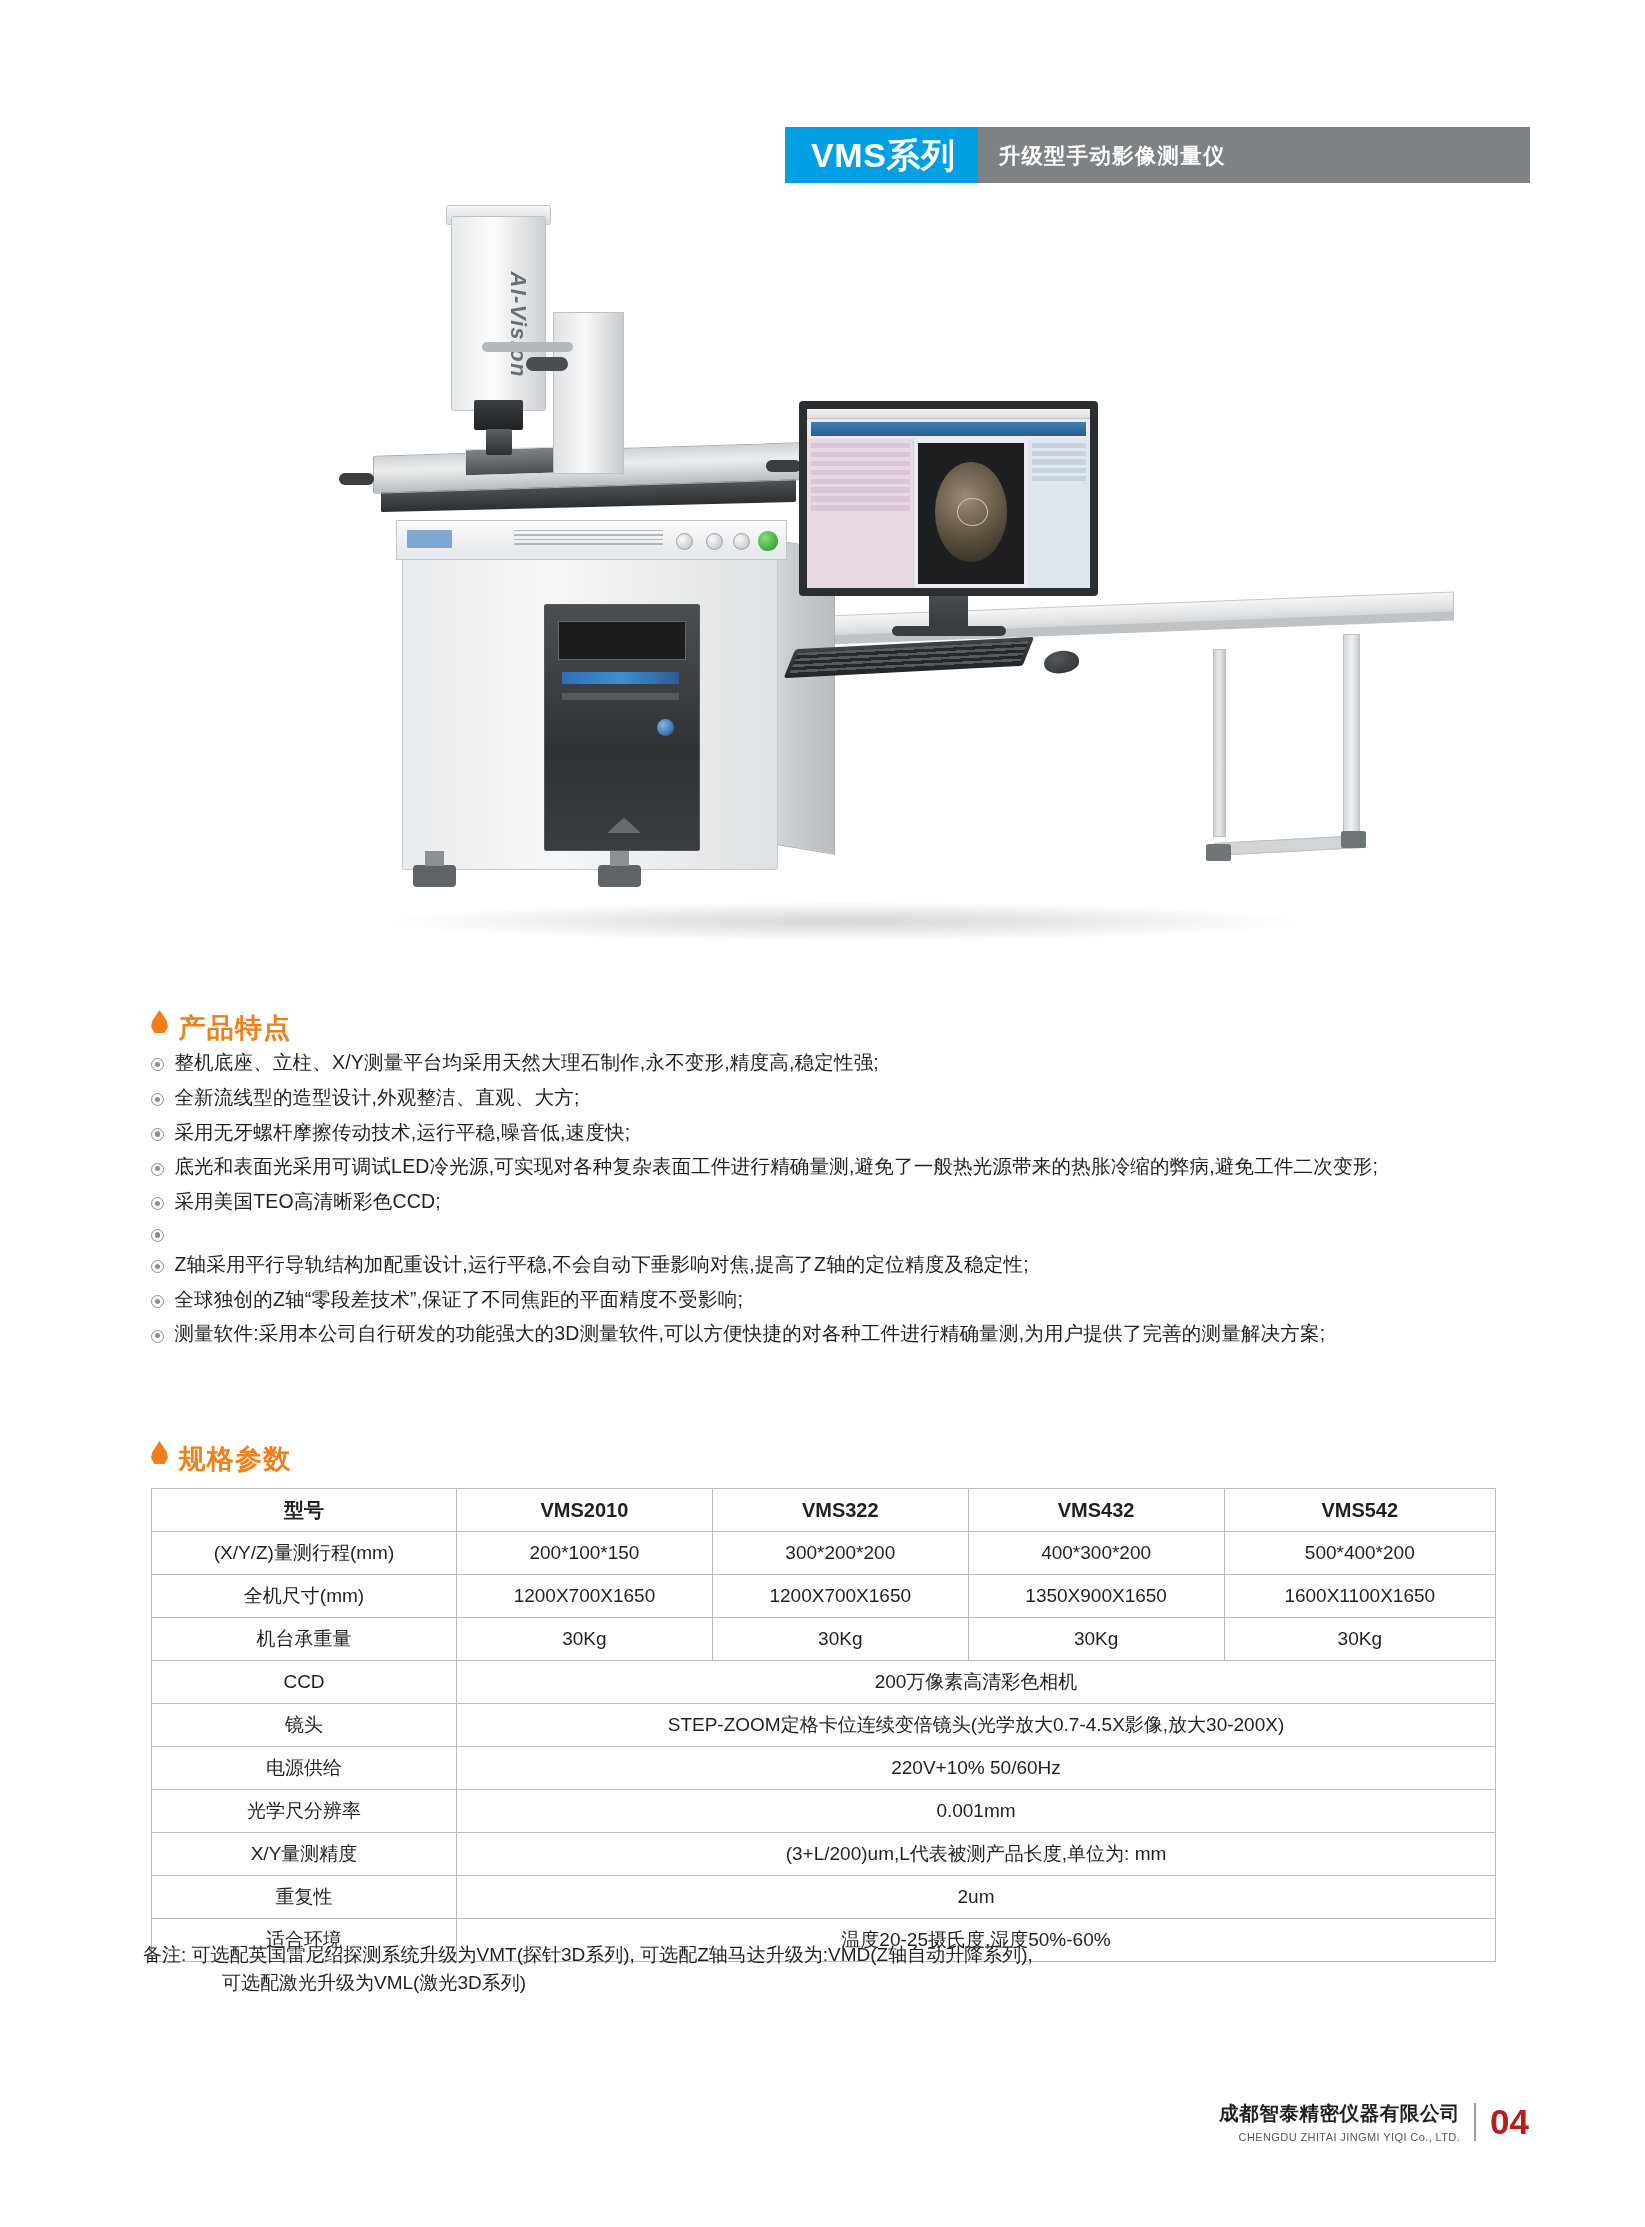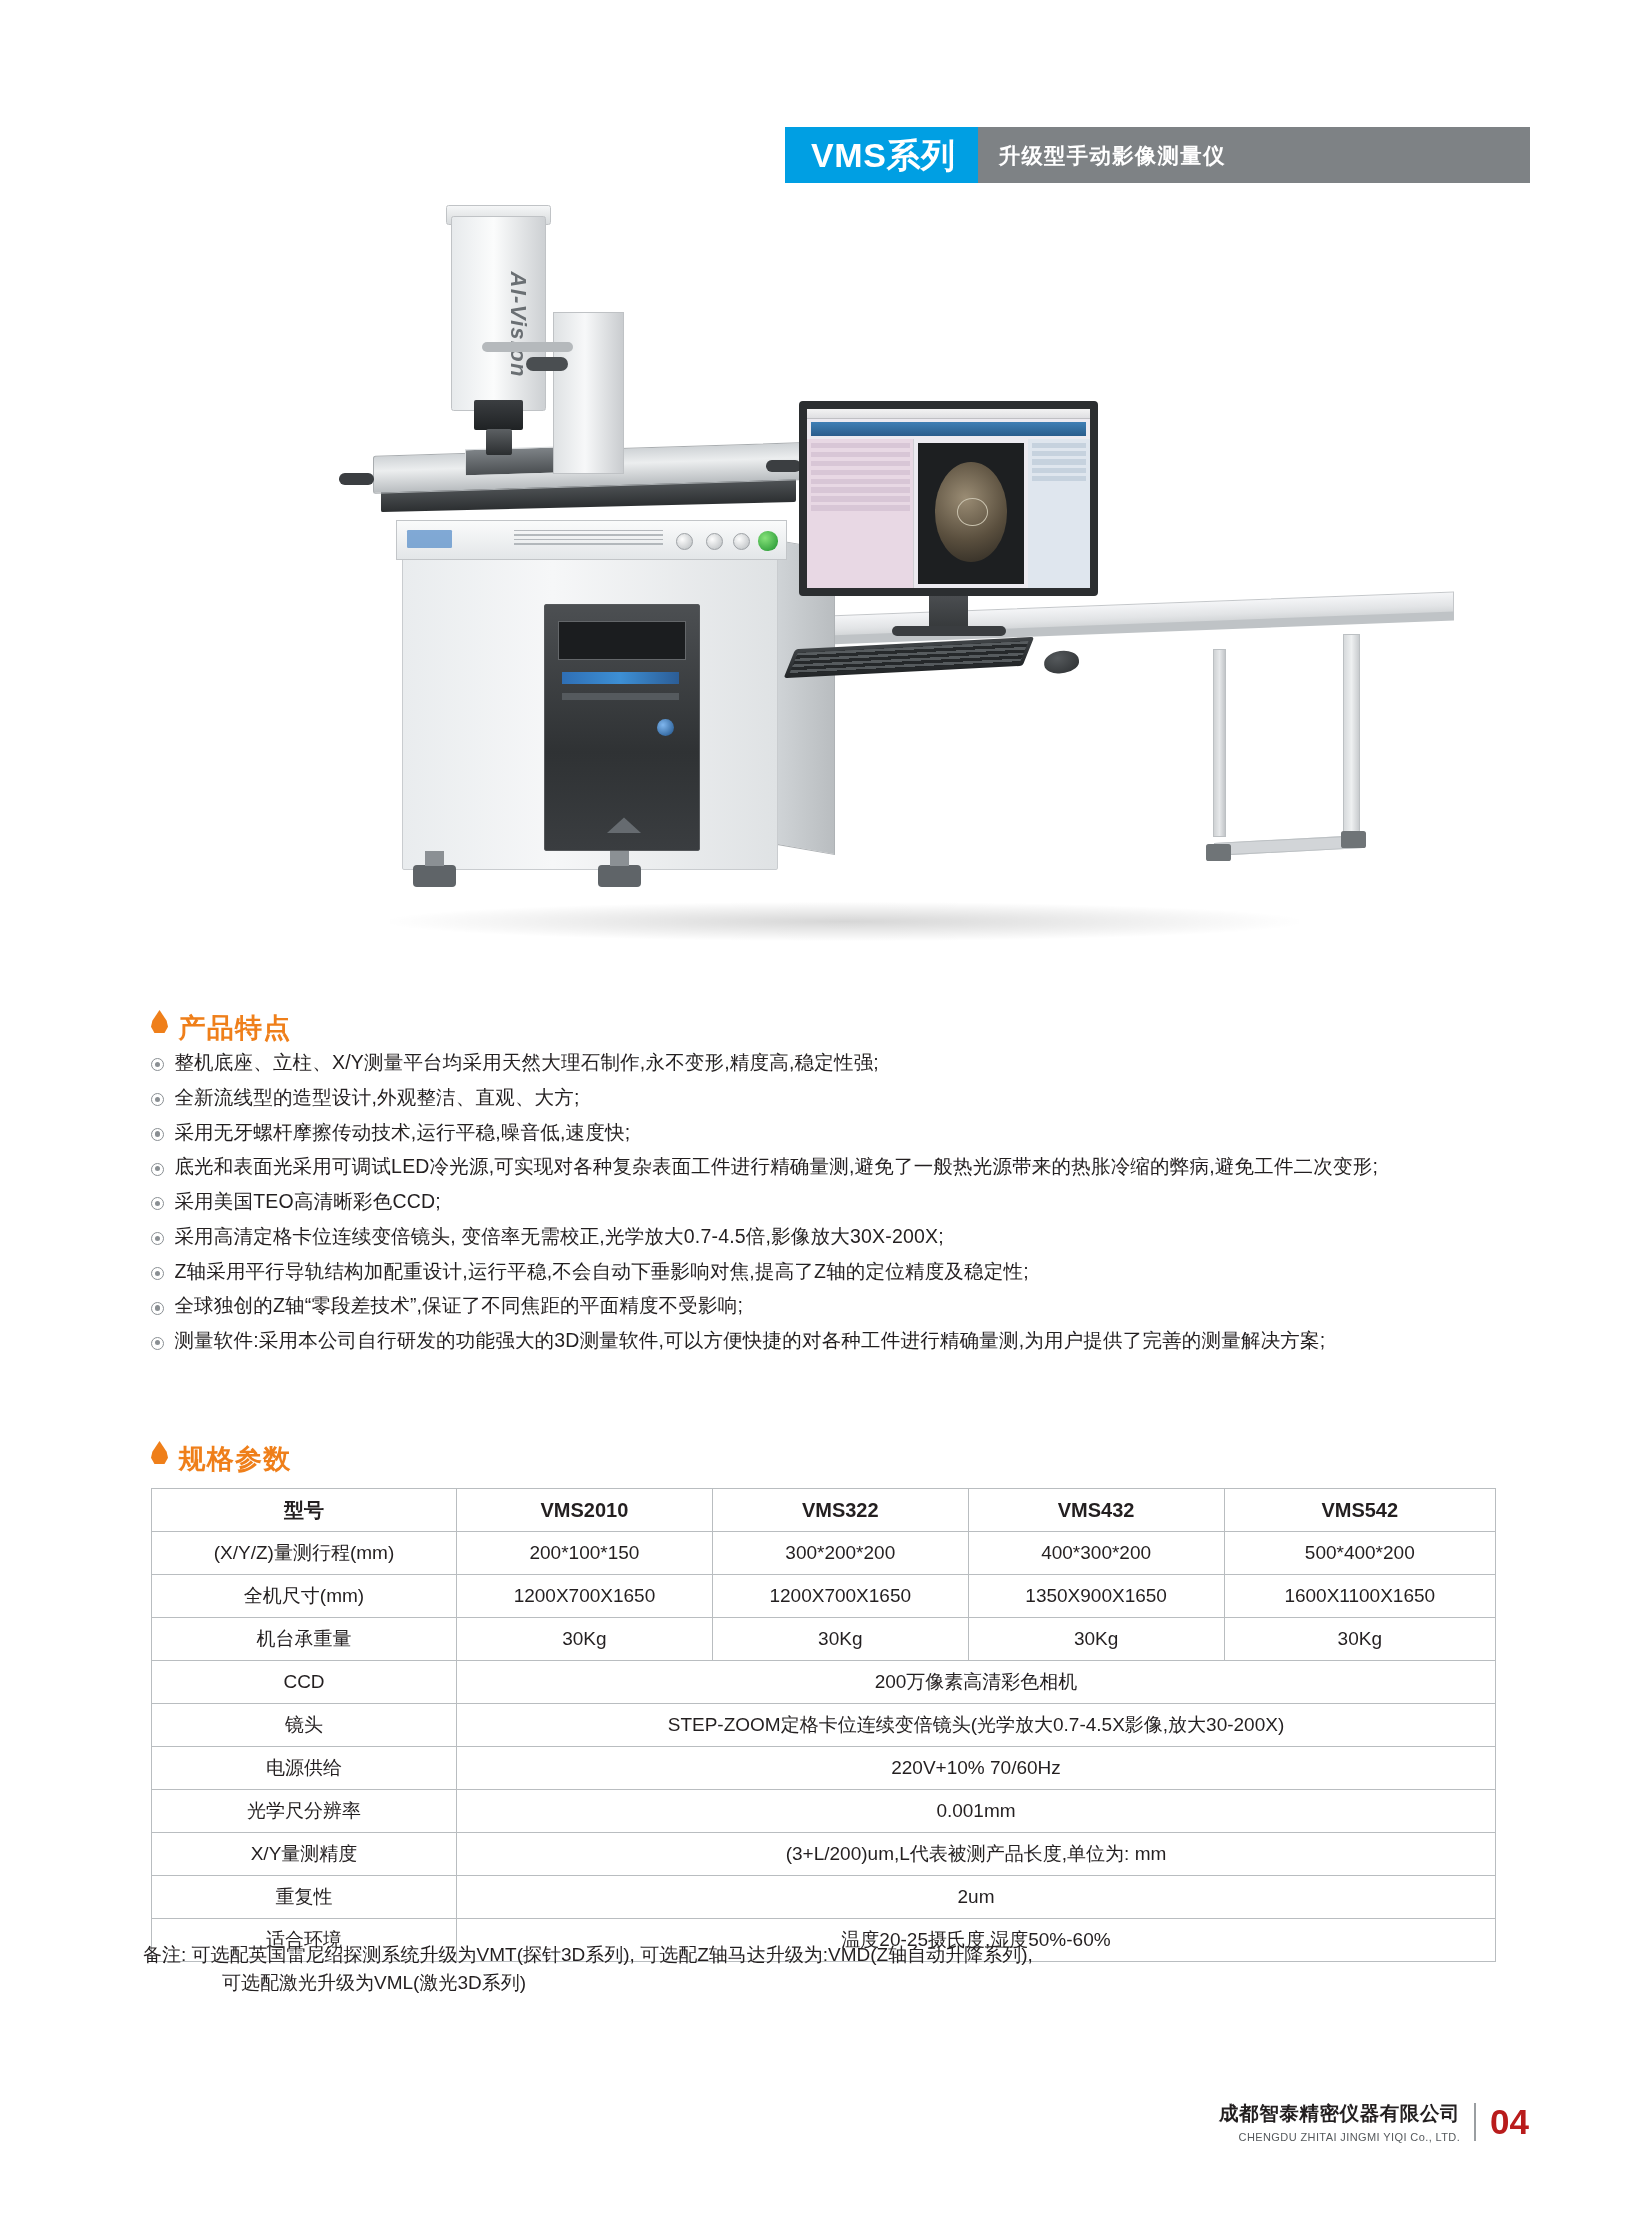--- a/index.html
+++ b/index.html
@@ -680,21 +680,20 @@
     <div class="feat-row">
       <span class="feat-bullet"></span>
       <span class="feat-text">底光和表面光采用可调试LED冷光源,可实现对各种复杂表面工件进行精确量测,避免了一般热光源带来的热胀冷缩的弊病,避免工件二次变形;</span>
     </div>
     <div class="feat-row">
       <span class="feat-bullet"></span>
       <span class="feat-text">采用美国TEO高清晰彩色CCD;</span>
     </div>
     <div class="feat-row">
       <span class="feat-bullet"></span>
-      <span class="feat-text">采用高清定格卡位连续变倍镜头,  变倍率无需校正,光学放大0.7-4.5倍,影像放大30X-200X;</span>
     </div>
     <div class="feat-row">
       <span class="feat-bullet"></span>
       <span class="feat-text">Z轴采用平行导轨结构加配重设计,运行平稳,不会自动下垂影响对焦,提高了Z轴的定位精度及稳定性;</span>
     </div>
     <div class="feat-row">
       <span class="feat-bullet"></span>
       <span class="feat-text">全球独创的Z轴“零段差技术”,保证了不同焦距的平面精度不受影响;</span>
     </div>
     <div class="feat-row">
@@ -743,21 +742,21 @@
       <tr>
         <td class="label">CCD</td>
         <td colspan="4">200万像素高清彩色相机</td>
       </tr>
       <tr>
         <td class="label">镜头</td>
         <td colspan="4">STEP-ZOOM定格卡位连续变倍镜头(光学放大0.7-4.5X影像,放大30-200X)</td>
       </tr>
       <tr>
         <td class="label">电源供给</td>
-        <td colspan="4">220V+10% 70/60Hz</td>
+        <td colspan="4">220V+10% 50/60Hz</td>
       </tr>
       <tr>
         <td class="label">光学尺分辨率</td>
         <td colspan="4">0.001mm</td>
       </tr>
       <tr>
         <td class="label">X/Y量测精度</td>
         <td colspan="4">(3+L/200)um,L代表被测产品长度,单位为: mm</td>
       </tr>
       <tr>

